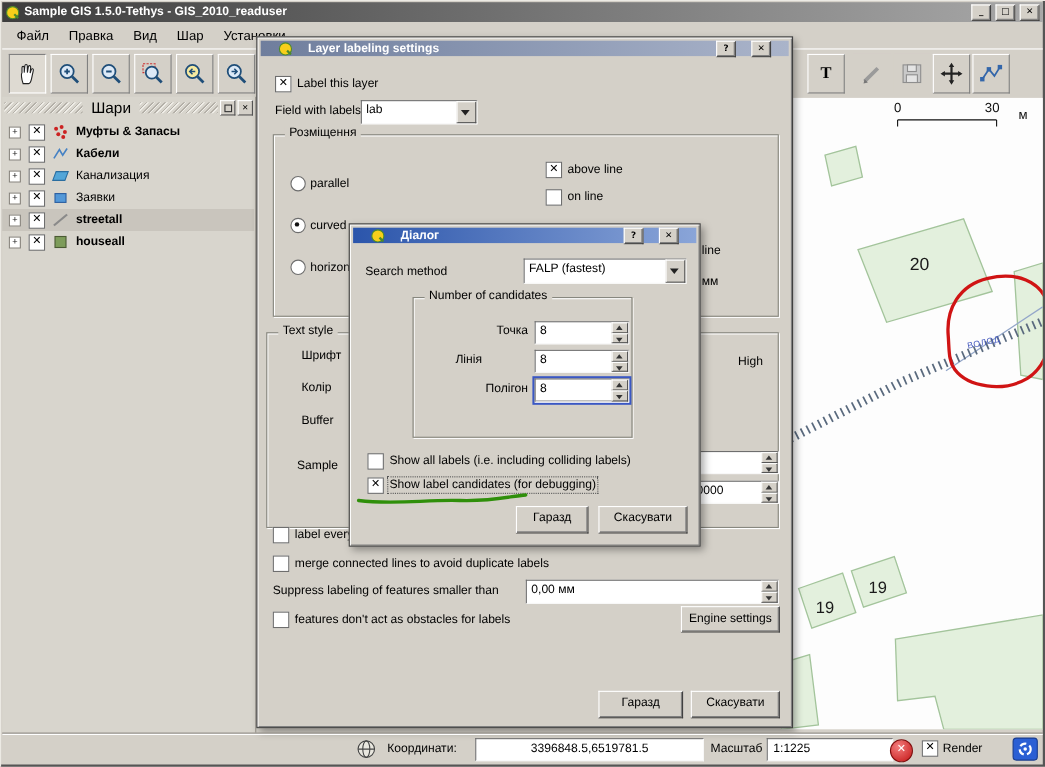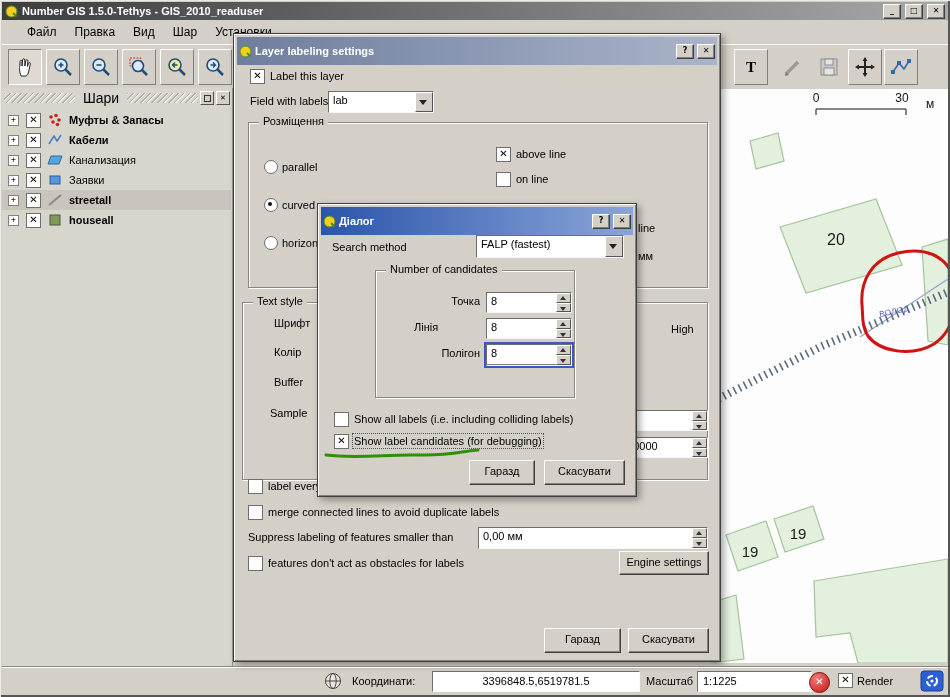--- a/index.html
+++ b/index.html
@@ -6,21 +6,21 @@
   body{background:#666;font-family:"Liberation Sans",sans-serif}
   .app{position:relative;width:950px;height:697px;background:#d4d0c8;overflow:hidden;
        box-shadow:inset 1px 1px 0 #eceae4,inset -2px -2px 0 #555;font-size:11px;color:#000}
   .a{position:absolute}
   
   .titlebar{left:2px;top:2px;right:2px;height:18px;background:linear-gradient(90deg,#3d3d3d,#a8a8a8);
             display:flex;align-items:center;gap:4px;padding:0 3px;color:#fff;font-weight:bold;font-size:11px}
   .titlebar .t{flex:1;white-space:nowrap;overflow:hidden}
   .tbtn{width:16px;height:13px;background:#d4d0c8;border:1px solid;border-color:#fff #404040 #404040 #fff;
         box-shadow:inset -1px -1px 0 #808080;color:#000;font:bold 8px/11px "DejaVu Sans",sans-serif;text-align:center;flex:none}
-  .menubar{left:2px;top:20px;right:2px;height:24px;display:flex;align-items:center;padding-left:16px}
+  .menubar{left:2px;top:20px;right:2px;height:24px;display:flex;align-items:center;padding-left:4px}
   .menubar span{padding:3px 9px;font-size:12px;white-space:nowrap}
   .toolbar{left:2px;top:44px;right:2px;height:44px;border-top:1px solid #fff}
   .tb{position:absolute;top:4px;width:32px;height:34px;background:#d4d0c8;border:1px solid #d4d0c8;
       display:flex;align-items:center;justify-content:center}
   .tb.raised{border-color:#fff #808080 #808080 #fff}
   .tb.pressed{border-color:#808080 #fff #fff #808080;background:#dedad2}
   
   .panel{left:2px;top:88px;width:230px;height:578px;background:#d8d5cd;border-right:1px solid #9a968e}
   .phead{height:16px;margin:2px 2px 0 2px;display:flex;align-items:center}
   .hatch{flex:1;height:10px;background:repeating-linear-gradient(135deg,#b4b0a8 0 1px,#efede7 1px 2px,rgba(0,0,0,0) 2px 4px)}
@@ -43,22 +43,22 @@
   .bnum{font:16px "Liberation Sans",sans-serif;fill:#1a1a1a;text-anchor:middle}
   .b19{font:15px "Liberation Sans",sans-serif;fill:#1a1a1a;text-anchor:middle}
   .scaletxt{font:12px "Liberation Sans",sans-serif;fill:#111;text-anchor:middle}
   .street{font:8px "Liberation Sans",sans-serif;fill:#4a5ec0;letter-spacing:.5px}
   .cable{stroke:#93a6c9;stroke-width:1.2}
   .ladder{stroke:#5a6a7e;stroke-width:8;stroke-dasharray:1.6 4.2;fill:none}
   .redc{fill:none;stroke:#d01414;stroke-width:3;stroke-linecap:round}
   
   .dlg{background:#d4d0c8;border:1px solid #404040;
        box-shadow:inset 1px 1px 0 #fff,inset -1px -1px 0 #808080,3px 3px 7px rgba(0,0,0,.35)}
-  .dtitle{position:absolute;left:3px;right:3px;top:3px;height:28px;display:flex;align-items:center;gap:3px;
-          padding:0 2px;color:#fff;font-weight:bold;font-size:11px}
+  .dtitle{position:absolute;left:3px;right:3px;top:3px;height:14px;display:flex;align-items:center;gap:14px;
+          padding:0 16px;color:#fff;font-weight:bold;font-size:11px}
   .dlg1 .dtitle{background:linear-gradient(90deg,#6f7e9d,#aab4ca)}
   .dlg2 .dtitle{background:linear-gradient(90deg,#2b55ab,#8aa5d8)}
   .dtitle .t{flex:1;white-space:nowrap;overflow:hidden}
   .lbl{font-size:11px;white-space:nowrap}
   .grp{border:1px solid #87877f;box-shadow:inset 1px 1px 0 #fff,1px 1px 0 #fff}
   .glab{position:absolute;top:-8px;left:10px;background:#d4d0c8;padding:0 4px;font-size:11px;white-space:nowrap}
   .cb{width:13px;height:13px;background:#fff;border:1px solid #6e6e6e;position:absolute}
   .rb{width:12px;height:12px;border-radius:50%;background:#fff;border:1px solid #6e6e6e;position:absolute}
   .rb .dot{position:absolute;left:3px;top:3px;width:4px;height:4px;border-radius:50%;background:#111}
   .spin,.combo{background:#fff;border:1px solid #6e6e6e;border-bottom-color:#f8f8f8;border-right-color:#f8f8f8;position:absolute}
@@ -85,21 +85,21 @@
 </head>
 <body>
 
 <div class="app">
 
   <div class="a titlebar">
     <svg width="13" height="13">
       <circle cx="6.5" cy="6.5" r="5.5" fill="#f7cf1a" stroke="#4c8b2b"></circle>
       <line x1="8" y1="8" x2="11.5" y2="11.5" stroke="#4c8b2b" stroke-width="2"></line>
     </svg>
-    <span class="t">Number GIS 1.5.0-Tethys - GIS_2010_readuser</span>
+    <span class="t">Sample GIS 1.5.0-Tethys - GIS_2010_readuser</span>
     <span class="tbtn">_</span>
     <span class="tbtn">□</span>
     <span class="tbtn">✕</span>
   </div>
 
   <div class="a menubar">
     <span>Файл</span>
     <span>Правка</span>
     <span>Вид</span>
     <span>Шар</span>
@@ -333,21 +333,21 @@
       <span class="glab">Text style</span>
     </div>
     <span class="a lbl" style="left:40px;top:283px">Шрифт</span>
     <span class="a lbl" style="left:84px;top:283px">MS</span>
     <span class="a lbl" style="left:40px;top:312px">Колір</span>
     <span class="swatch" style="left:84px;top:309px;width:44px;height:16px"></span>
     <span class="a lbl" style="left:40px;top:342px">Buffer</span>
     <span class="a cb" style="left:86px;top:341px">
         <span class="cbm">✕</span>
       </span>
-    <span class="a lbl" style="left:36px;top:373px">Sample</span>
+    <span class="a lbl" style="left:36px;top:383px">Sample</span>
     <span class="a lbl" style="left:84px;top:383px">L</span>
     <span class="a lbl" style="left:437px;top:289px">High</span>
     <div class="spin" style="left:382px;top:376px;width:90px;height:19px">
       <span class="spin-btns">
           <span class="sb up"></span>
           <span class="sb dn"></span>
         </span>
     </div>
     <div class="spin" style="left:382px;top:403px;width:90px;height:19px">
       <span class="val">000000</span>

